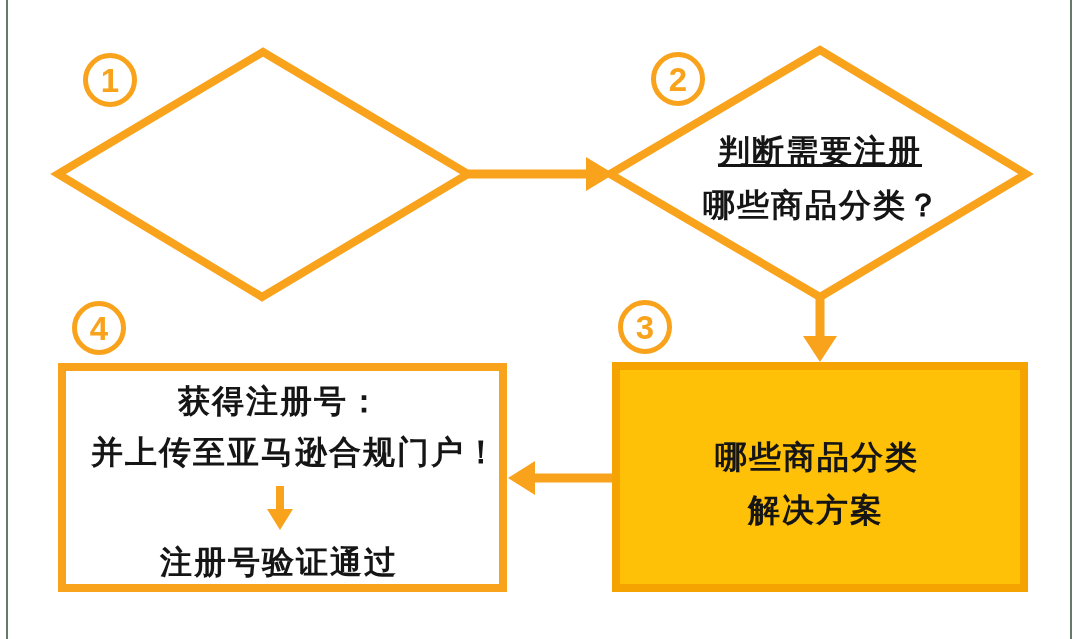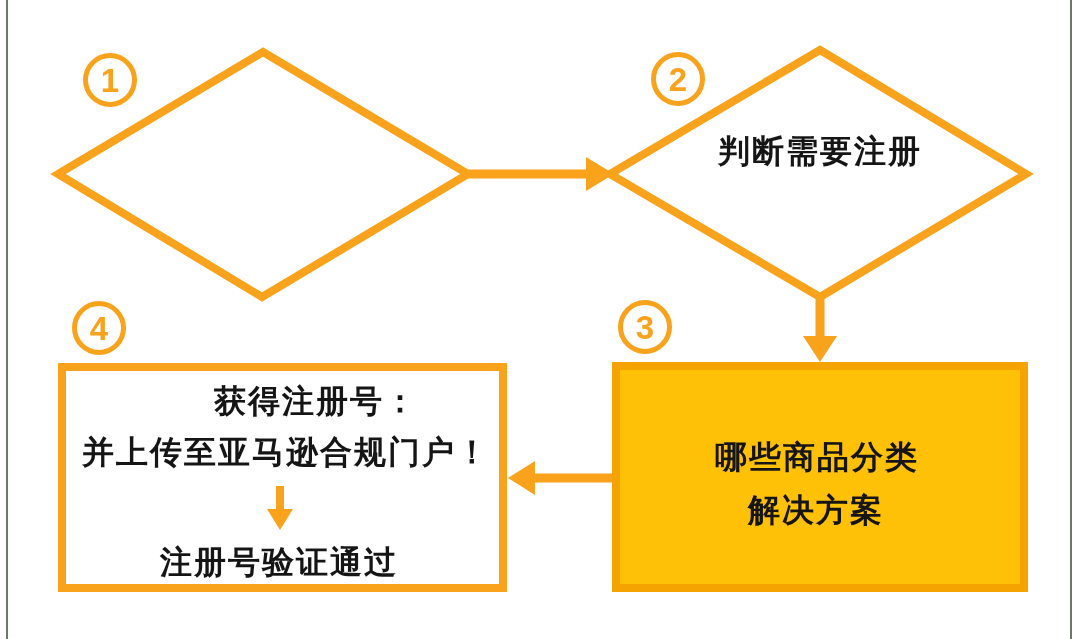--- a/index.html
+++ b/index.html
@@ -72,22 +72,23 @@
     <span>2</span>
   </div>
   <div class="badge" style="left:645px;top:327px;">
     <span>3</span>
   </div>
   <div class="badge" style="left:99px;top:328px;">
     <span>4</span>
   </div>
 
 
-  <div class="label" style="left:820px;top:152px;">判断需要注册</div>
+  <div class="label" style="left:820px;top:152px;text-decoration:underline;">判断需要注册</div>
+  <div class="label" style="left:822px;top:206px;">哪些商品分类？</div>
 
   <div class="label" style="left:817px;top:458px;">哪些商品分类</div>
   <div class="label" style="left:816px;top:511px;">解决方案</div>
 
-  <div class="label" style="left:280px;top:402px;margin-left:36px;">获得注册号：</div>
-  <div class="label" style="left:286px;top:453px;">并上传至亚马逊合规门户！</div>
+  <div class="label" style="left:280px;top:402px;">获得注册号：</div>
+  <div class="label" style="left:295px;top:453px;">并上传至亚马逊合规门户！</div>
   <div class="label" style="left:279px;top:563px;font-family:Liberation Serif, serif;">注册号验证通过</div>
 
 </div>
 
 </body></html>

